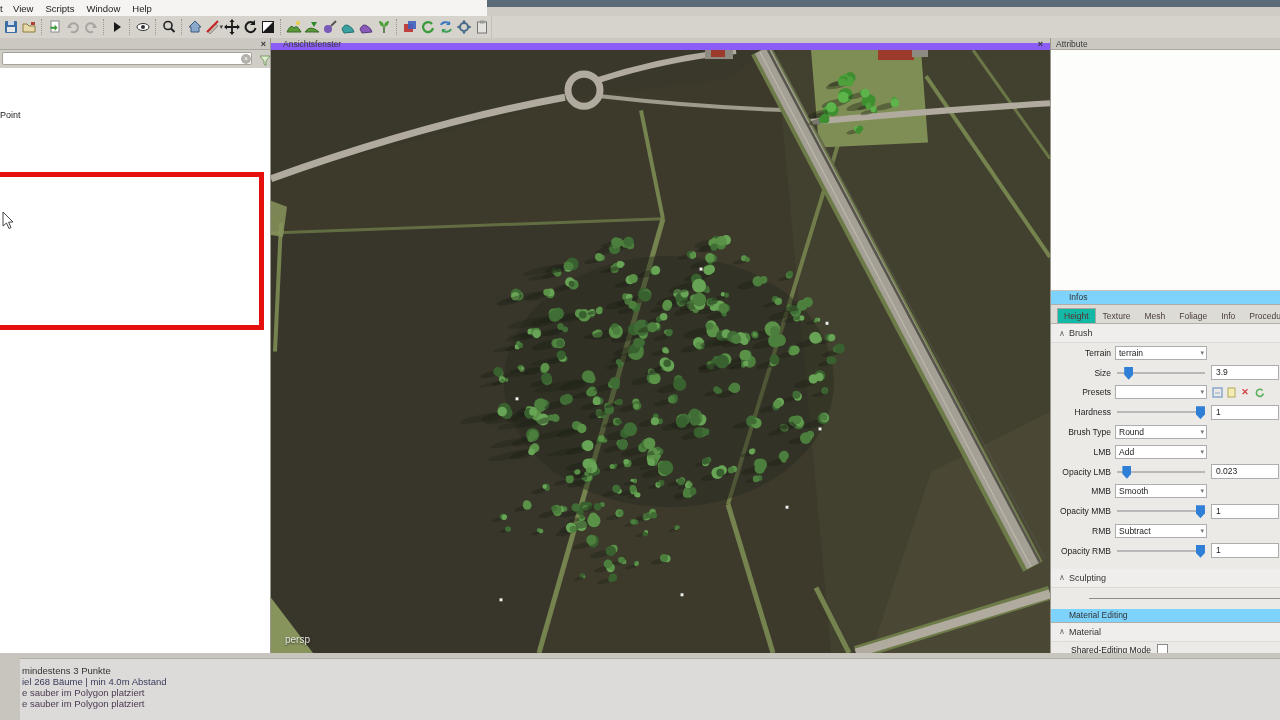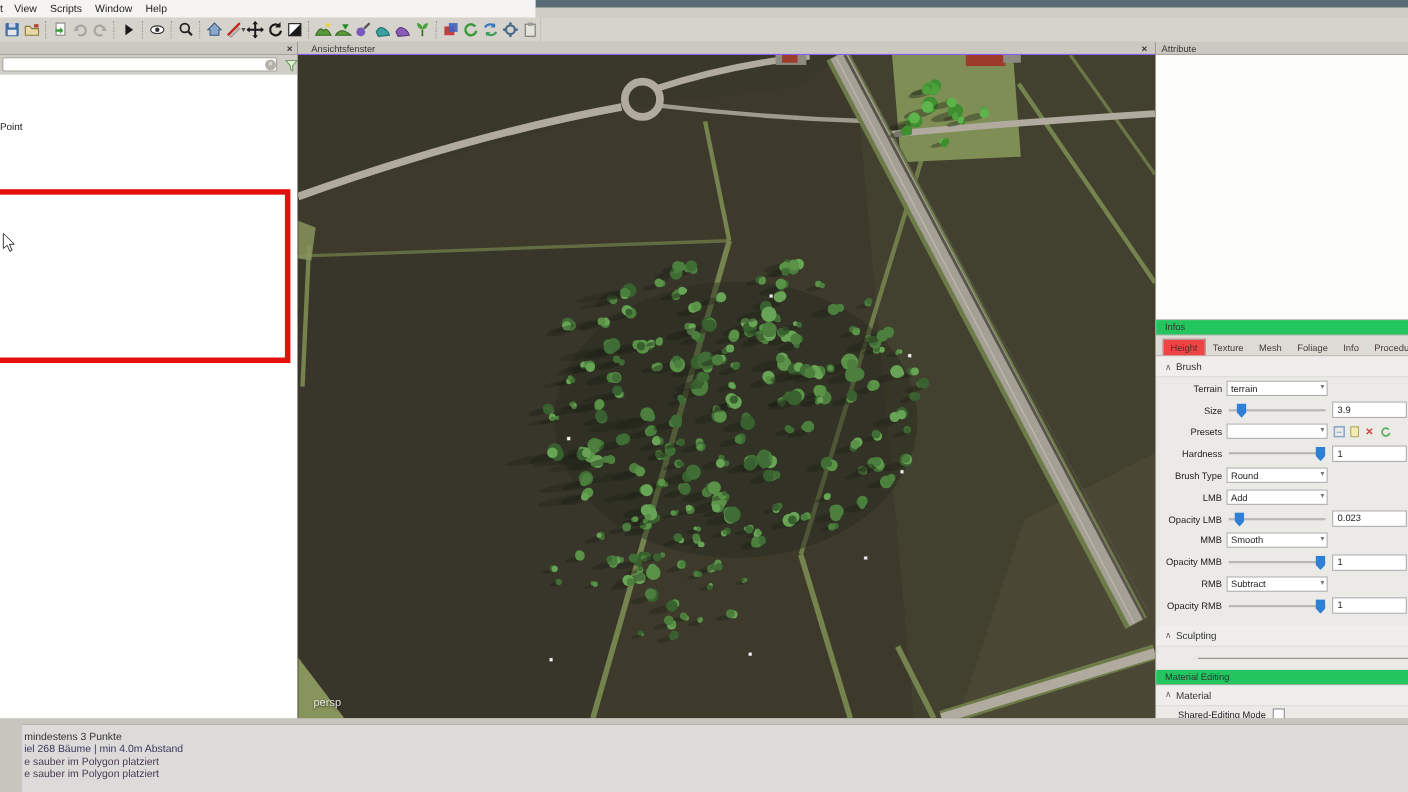--- a/index.html
+++ b/index.html
@@ -36,36 +36,36 @@
               background:#b4b1aa;color:#fff;font-size:7px;line-height:10px;text-align:center;}
   .filter-icon{position:absolute;left:259px;top:3px;width:12px;height:12px;}
   .left-body{position:relative;height:585px;background:#fff;overflow:hidden;}
   .tree-item{position:absolute;left:0px;top:42px;font-size:9px;color:#222;}
   .red-annotation{position:absolute;left:-10px;top:104px;width:274px;height:158px;
                   border:5px solid #e5100e;box-sizing:border-box;}
   .cursor-svg{position:absolute;left:2px;top:144px;}
 
   
   .viewport-titlebar{position:absolute;left:271px;top:38px;width:779px;height:12px;background:#cbc8c1;
-                     border-bottom:1px solid #8b5cf6;font-size:8.5px;color:#3a3a3a;line-height:12px;
+                     border-bottom:7px solid #8b5cf6;font-size:8.5px;color:#3a3a3a;line-height:12px;
                      padding-left:12px;box-sizing:border-box;}
   .viewport-titlebar .close-x{right:7px;}
   .viewport{position:absolute;left:271px;top:50px;width:779px;height:603px;background:#3d3a2c;overflow:hidden;}
   .persp-label{position:absolute;left:14px;bottom:8px;color:#e8e8e4;font-size:10px;text-shadow:0 1px 2px rgba(0,0,0,.7);}
 
   
   .right-panel{position:absolute;left:1050px;top:38px;width:230px;height:615px;background:#eceae7;
                border-left:1px solid #9a978f;box-sizing:border-box;overflow:hidden;}
   .attr-empty{height:240px;background:#fdfdfc;border-bottom:1px solid #c6c3bc;}
-  .sub-header{height:13px;background:#22c55e;font-size:8.5px;color:#333;line-height:13px;padding-left:8px;
+  .sub-header{height:13px;background:#7dd3fc;font-size:8.5px;color:#333;line-height:13px;padding-left:18px;
               border-bottom:1px solid #b0ada6;}
   .tabs-row{height:18px;background:#dddbd6;border-bottom:1px solid #b5b2ab;display:flex;align-items:flex-end;
             font-size:8.5px;color:#4a3c3c;padding-left:6px;white-space:nowrap;}
   .tab{padding:2px 6px 2px 6px;border:1px solid transparent;border-bottom:none;cursor:default;}
-  .tab.active{background:#ef4444;border-color:#a9a69f;color:#5a2c2c;}
+  .tab.active{background:#14b8a6;border-color:#a9a69f;color:#5a2c2c;}
   .section-header{height:18px;display:flex;align-items:center;font-size:9px;color:#333;
                   border-bottom:1px solid #dcdad5;background:#efeeec;}
   .section-caret{width:14px;text-align:center;color:#666;font-size:8px;margin-left:4px;}
   .prow{display:flex;align-items:center;height:19.8px;}
   .plabel{width:60px;text-align:right;font-size:8.5px;color:#222;padding-right:4px;flex:none;}
   .pctl{width:92px;flex:none;position:relative;height:14px;}
   .dropdown{position:absolute;inset:0;background:#fff;border:1px solid #adadad;font-size:8.5px;color:#222;
             line-height:12px;padding-left:3px;box-sizing:border-box;}
   .ddarrow{position:absolute;right:2px;top:0px;color:#777;font-size:7px;line-height:12px;}
   .slider{position:absolute;inset:0;}

